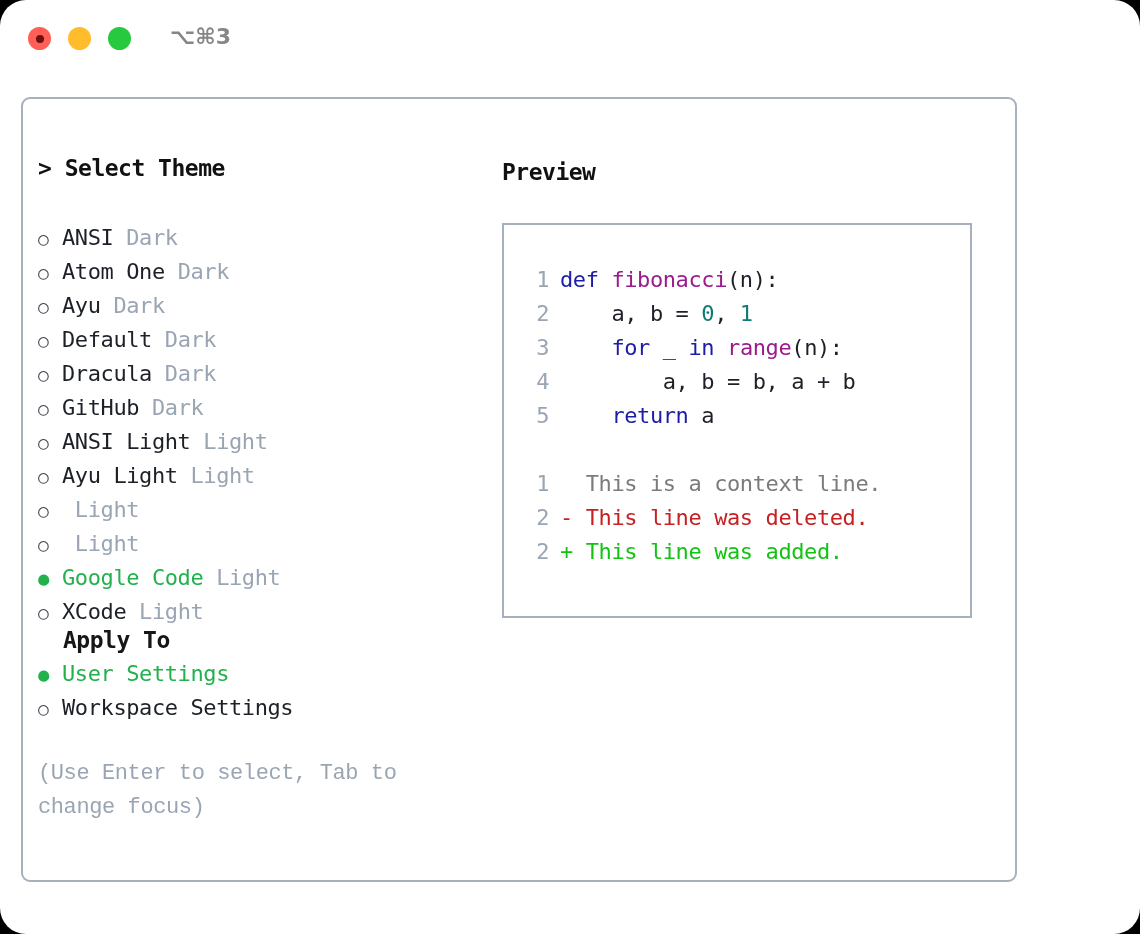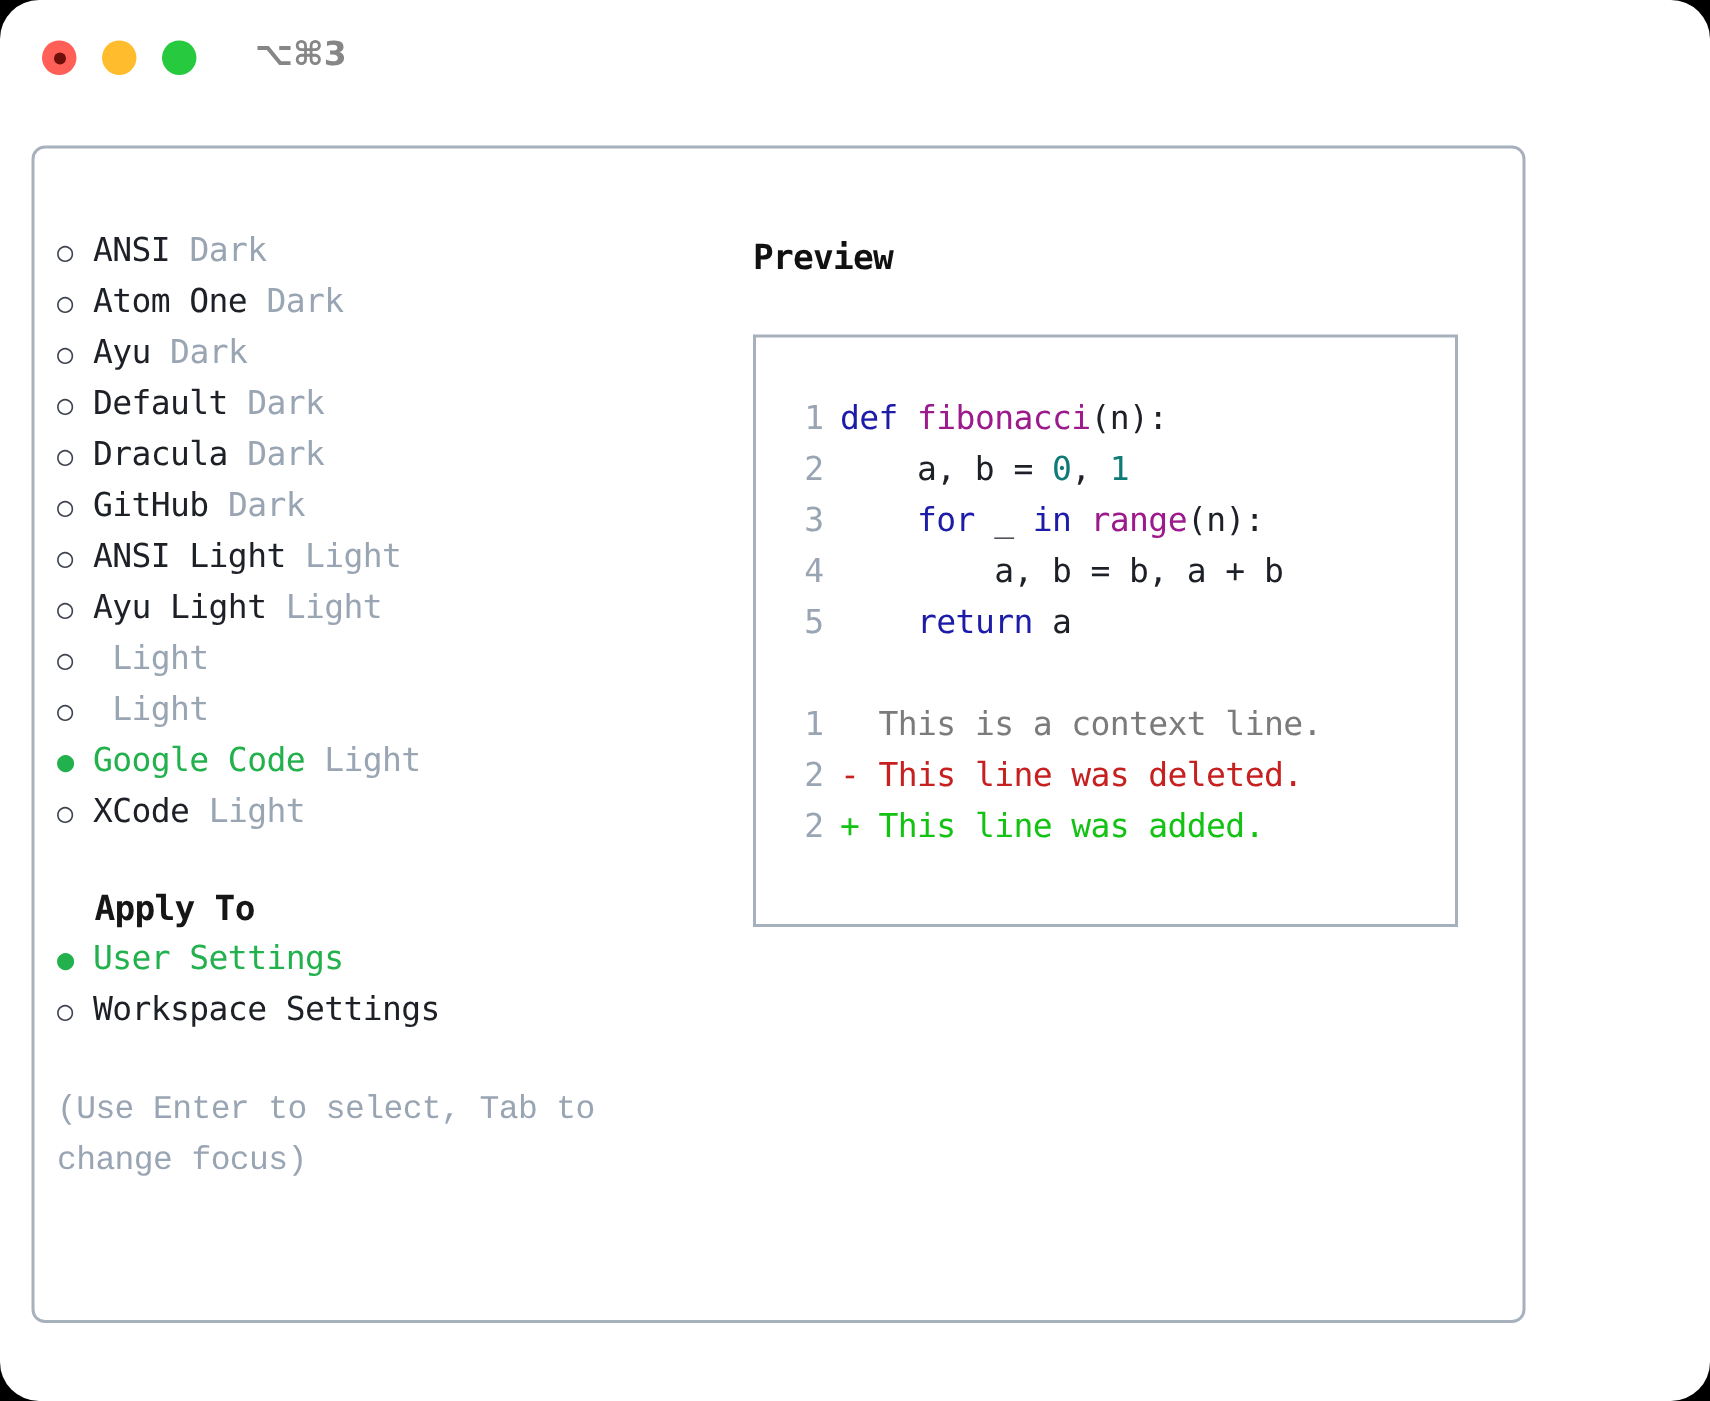--- a/index.html
+++ b/index.html
@@ -118,21 +118,21 @@
     flex: 0 0 24px;
     font-size: 18px;
     color: #3d4450;
   }
   .bullet.sel {
     color: #22b14c;
     font-size: 19px;
   }
   .opt-label { color: #1d2127; text-align: right; }
   .opt.selected .opt-label { color: #22b14c; }
-  .opt-variant { color: #9aa5b4; }
+  .opt-variant { color: #9aa5b4; margin-top: 36px; }
   .sp { color: transparent; }
 
   .spacer-sm { height: 30px; }
   .spacer-md { height: 32px; }
 
   .hint {
     font-size: 22px;
     line-height: 34px;
     color: #9aa5b4;
     letter-spacing: -0.4px;
@@ -202,20 +202,21 @@
       <div class="light yellow"></div>
       <div class="light green"></div>
     </div>
     <div class="shortcut">⌥⌘3</div>
   </div>
 
   <div class="panel">
     <div class="cols">
 
       <div class="leftcol">
+        <div class="section-head">&gt; Select Theme</div>
 
         <div id="theme-list">
             <div class="opt"><span class="bullet">○</span><span class="opt-label">ANSI</span><span class="sp"> </span><span class="opt-variant">Dark</span></div>
             <div class="opt"><span class="bullet">○</span><span class="opt-label">Atom One</span><span class="sp"> </span><span class="opt-variant">Dark</span></div>
             <div class="opt"><span class="bullet">○</span><span class="opt-label">Ayu</span><span class="sp"> </span><span class="opt-variant">Dark</span></div>
             <div class="opt"><span class="bullet">○</span><span class="opt-label">Default</span><span class="sp"> </span><span class="opt-variant">Dark</span></div>
             <div class="opt"><span class="bullet">○</span><span class="opt-label">Dracula</span><span class="sp"> </span><span class="opt-variant">Dark</span></div>
             <div class="opt"><span class="bullet">○</span><span class="opt-label">GitHub</span><span class="sp"> </span><span class="opt-variant">Dark</span></div>
             <div class="opt"><span class="bullet">○</span><span class="opt-label">ANSI Light</span><span class="sp"> </span><span class="opt-variant">Light</span></div>
             <div class="opt"><span class="bullet">○</span><span class="opt-label">Ayu Light</span><span class="sp"> </span><span class="opt-variant">Light</span></div>

